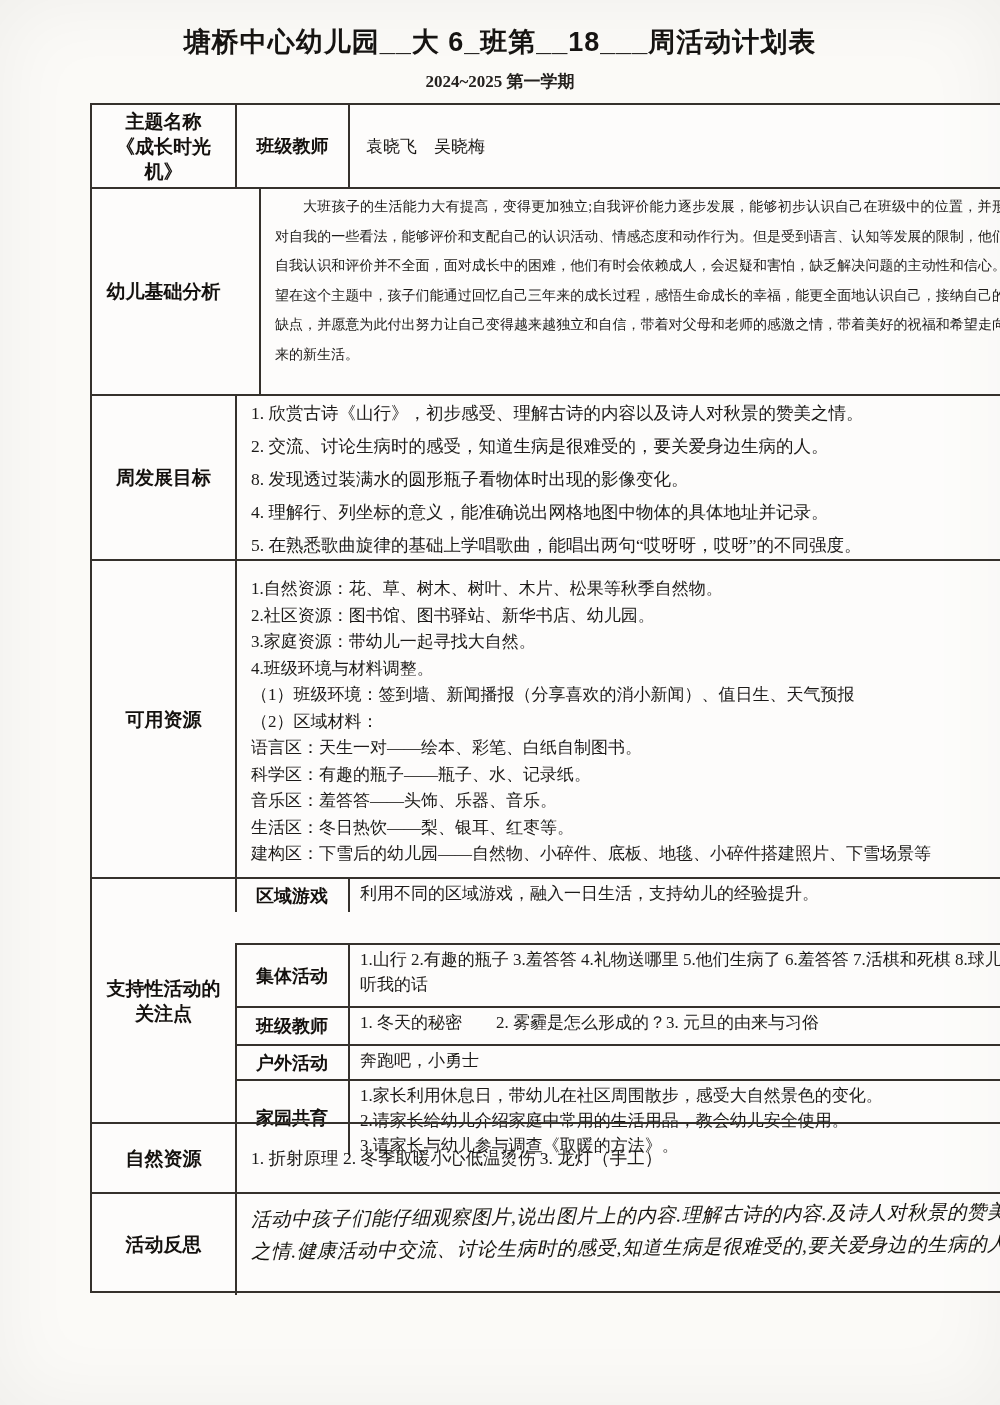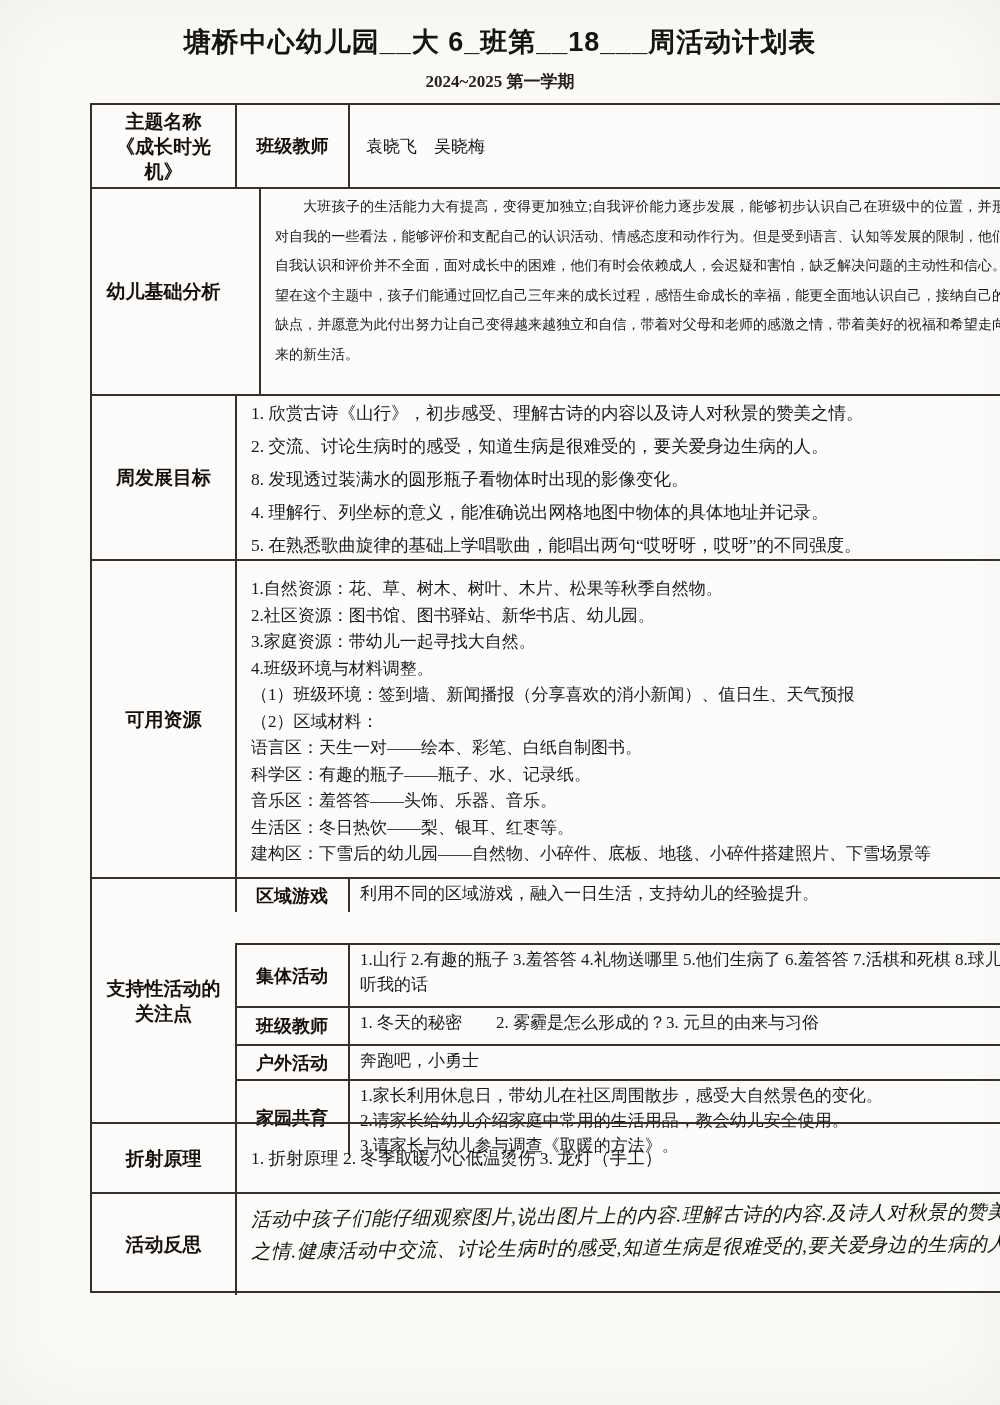--- a/index.html
+++ b/index.html
@@ -176,21 +176,21 @@
         <div class="subcontent">
             <div class="inner prewrap">1.家长利用休息日，带幼儿在社区周围散步，感受大自然景色的变化。
 2.请家长给幼儿介绍家庭中常用的生活用品，教会幼儿安全使用。
 3.请家长与幼儿参与调查《取暖的方法》。</div>
           </div>
       </div>
     </div>
   </div>
 
   <div class="row r6">
-    <div class="c1">折射原理</div>
+    <div class="c1">自然资源</div>
     <div class="cwide gen-content">1. 折射原理 2. 冬季取暖小心低温烫伤 3. 龙灯（手工）</div>
   </div>
 
   <div class="row r7">
     <div class="c1">活动反思</div>
     <div class="cwide">
       <div class="handwriting">活动中孩子们能仔细观察图片,说出图片上的内容.理解古诗的内容.及诗人对秋景的赞美之情.健康活动中交流、讨论生病时的感受,知道生病是很难受的,要关爱身边的生病的人.</div>
     </div>
   </div>
 

